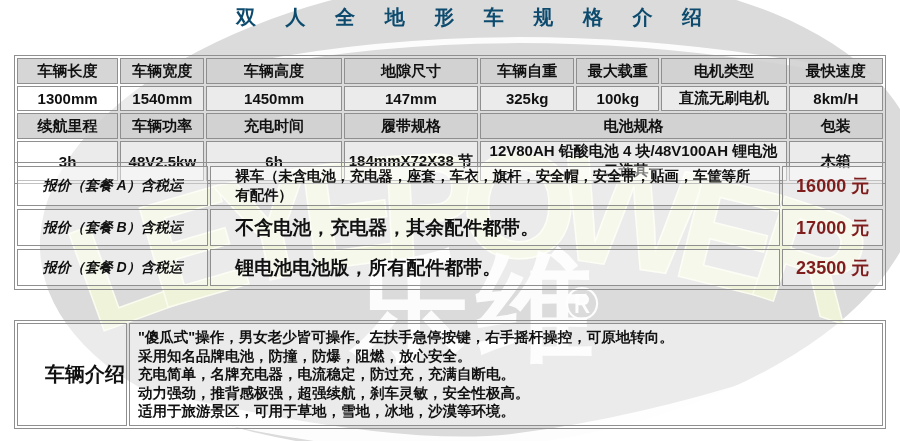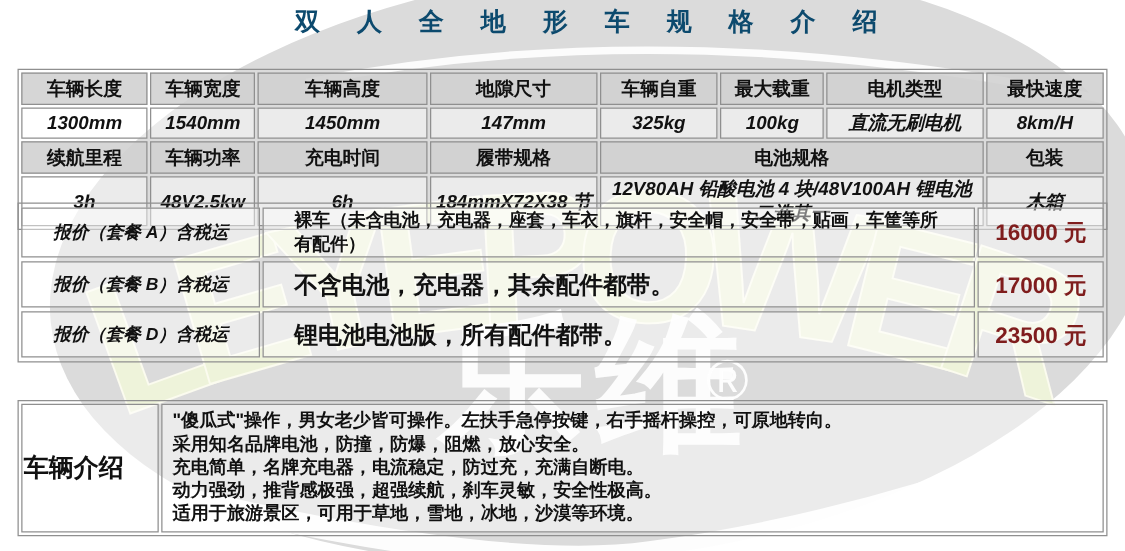--- a/index.html
+++ b/index.html
@@ -21,40 +21,40 @@
   table{border-collapse:separate;table-layout:fixed;}
   td{border:1px solid #8f8f8f;font-weight:700;overflow:hidden;margin-top:11px;}
 
   
   .spec-table{
     position:absolute;left:14px;top:55px;width:872px;
     border-spacing:2px;border:1px solid #8f8f8f;background:transparent;
   }
   .spec-table td{text-align:center;font-size:15px;padding:0 2px;}
   .spec-table .hdr{background:rgba(208,208,208,0.88);height:24px;}
-  .spec-table .val{background:rgba(255,255,255,0.45);height:23px;font-style:italic;}
+  .spec-table .val{background:rgba(255,255,255,0.45);height:23px;}
 
   
   .price-table{
     position:absolute;left:14px;top:162px;width:872px;
     border-spacing:2px 3px;border:1px solid #8f8f8f;
   }
   .price-table td{background:rgba(255,255,255,0.45);height:33px;}
   .price-table .plabel{text-align:center;font-size:14px;font-style:italic;}
   .price-table .pdesc{text-align:left;padding:0 24px;font-size:19px;}
   .price-table .pdesc.small{font-size:14.5px;letter-spacing:-0.2px;}
   .price-table .pprice{text-align:center;font-size:18px;color:#7f1d1d;}
 
   
   .intro-table{
     position:absolute;left:14px;top:320px;width:872px;
     border-spacing:2px;border:1px solid #8f8f8f;
   }
   .intro-table td{background:rgba(255,255,255,0.45);}
-  .intro-table .ilabel{text-align:left;font-size:20px;width:106px;}
+  .intro-table .ilabel{text-align:right;font-size:20px;width:106px;}
   .intro-table .itext{padding:4px 8px;font-size:14.5px;}
   .intro-table .itext div{line-height:18.5px;white-space:nowrap;}
 </style>
 </head>
 <body>
 
 <svg id="bg-watermark" width="900" height="441" viewBox="0 0 900 441">
   <g transform="rotate(-6 480 210)">
     <ellipse cx="480" cy="212" rx="442" ry="236" fill="#dbdbdb"></ellipse>
   </g>

